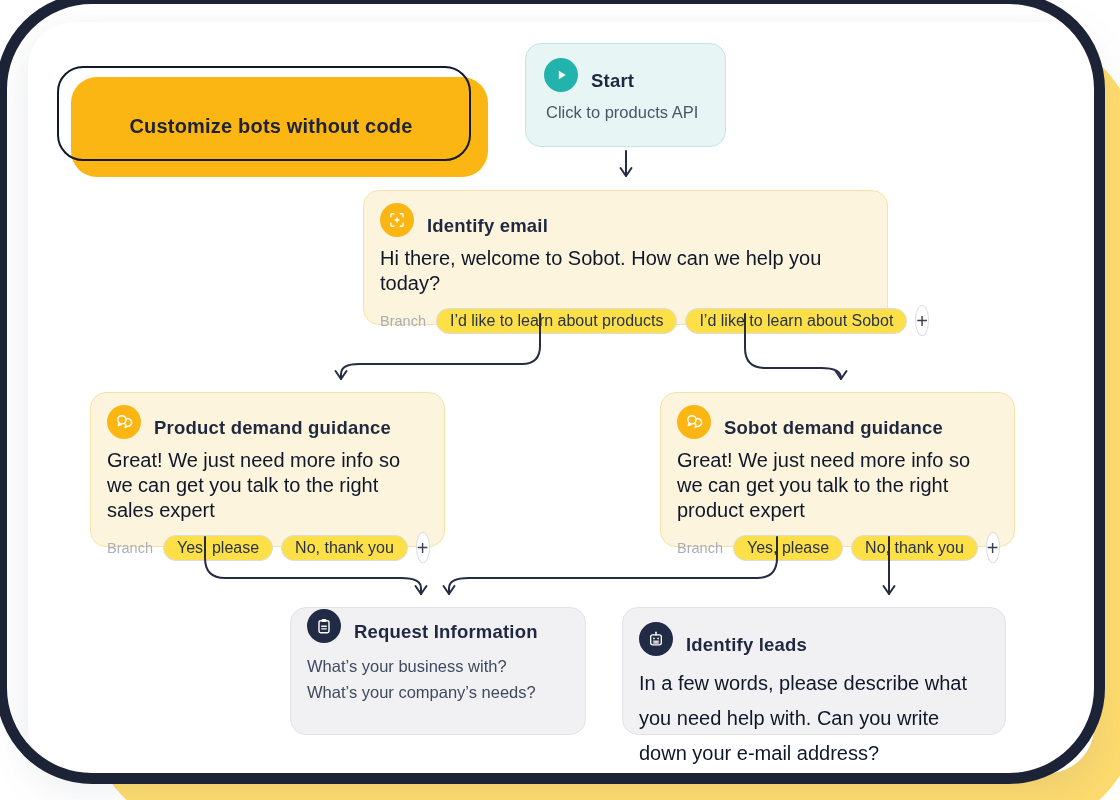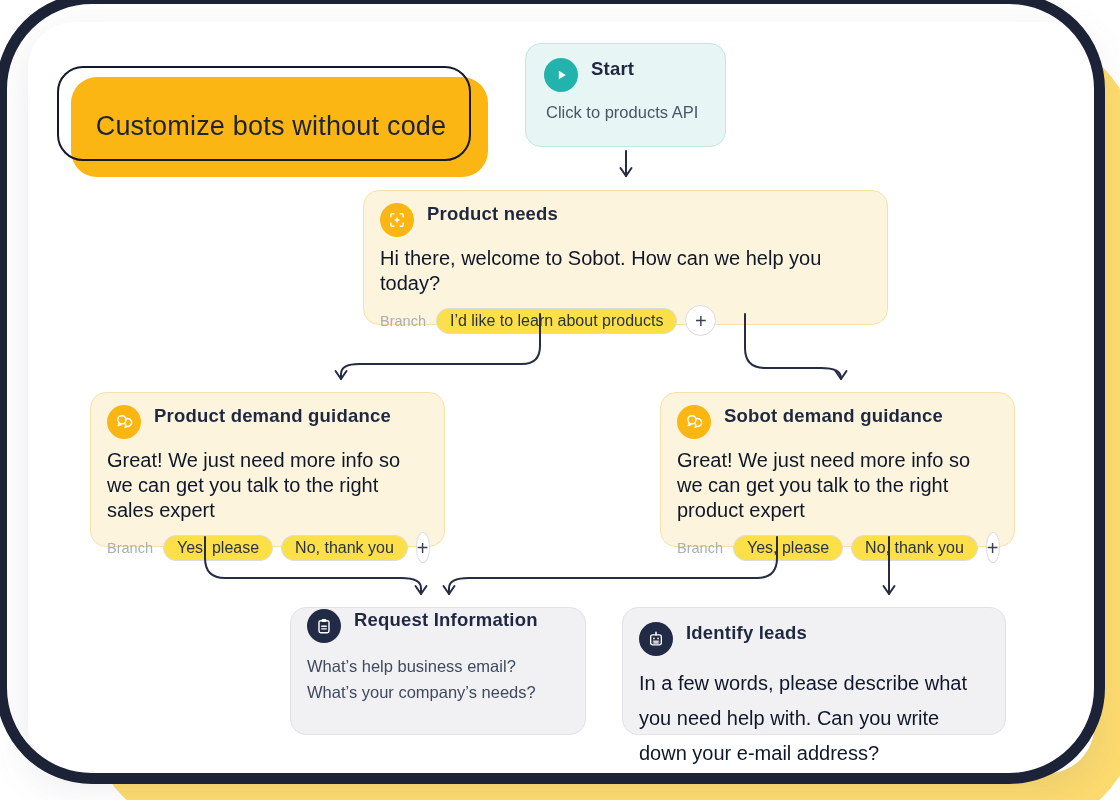--- a/index.html
+++ b/index.html
@@ -15,32 +15,32 @@
   .navy-frame { position:absolute; left:-4px; top:-7px; width:1109px; height:791px;
     border:11px solid #1C2337; border-radius:96px; z-index:3; pointer-events:none; }
 
   
   .banner-fill { position:absolute; left:71px; top:77px; width:417px; height:100px;
     background:#FBB614; border-radius:26px; z-index:4; }
   .banner-outline { position:absolute; left:57px; top:66px; width:414px; height:95px;
     border:2px solid #141929; border-radius:26px; z-index:6; }
   .banner-text { position:absolute; left:64px; top:80px; width:414px; height:92px;
     display:flex; align-items:center; justify-content:center; z-index:7;
-    font-size:27px; font-weight:400; color:#1D2335; letter-spacing:.2px; }
+    font-size:20px; font-weight:700; color:#1D2335; letter-spacing:.2px; }
 
   
   .connectors { position:absolute; left:0; top:0; width:1120px; height:800px; z-index:9; pointer-events:none; }
 
   
   .node { position:absolute; border-radius:16px; z-index:8; padding:12px 16px; }
   .node.teal  { background:#E7F6F4; border:1.5px solid #C2E6E3; }
   .node.lemon { background:#FCF4DC; border:1.5px solid #F6E2A8; }
   .node.gray  { background:#F1F1F4; border:1.5px solid #E2E2E8; }
 
-  .node-head { display:flex; align-items:flex-start; gap:13px; }
+  .node-head { display:flex; align-items:flex-end; gap:13px; }
   .icon-circle { width:34px; height:34px; border-radius:50%; flex:0 0 34px;
     display:flex; align-items:center; justify-content:center; }
   .icon-circle.yellow { background:#FBB614; }
   .icon-circle.teal   { background:#23B3AD; }
   .icon-circle.navy   { background:#222B45; }
   .node-title { font-size:18.5px; font-weight:700; color:#1F2840; letter-spacing:.2px; }
 
   .node-msg { margin-top:9px; font-size:20px; line-height:25px; color:#0f172a; }
   .node-sub { margin-top:11px; margin-left:2px; font-size:16.5px; color:#4A5568; }
 
@@ -100,26 +100,27 @@
     <div class="node-head">
       <span class="icon-circle yellow">
         <svg width="20" height="20" viewBox="0 0 24 24" fill="none" stroke="#ffffff" stroke-width="1.8" stroke-linecap="round">
           <path d="M8.2,4.6 H6.4 Q4.6,4.6 4.6,6.4 V8.2"></path>
           <path d="M15.8,4.6 H17.6 Q19.4,4.6 19.4,6.4 V8.2"></path>
           <path d="M19.4,15.8 V17.6 Q19.4,19.4 17.6,19.4 H15.8"></path>
           <path d="M8.2,19.4 H6.4 Q4.6,19.4 4.6,17.6 V15.8"></path>
           <path d="M12,9.7 V14.3 M9.7,12 H14.3"></path>
         </svg>
       </span>
-      <span class="node-title">Product needs</span>
+      <span class="node-title">Identify email</span>
     </div>
     <div class="node-msg">Hi there, welcome to Sobot. How can we help you today?</div>
     <div class="branch-row">
       <span class="branch-label">Branch</span>
       <button class="pill">I’d like to learn about products</button>
+      <button class="pill">I’d like to learn about Sobot</button>
       <button class="add-btn">+</button>
     </div>
   </div>
 
   <div class="node lemon" style="left:90px; top:392px; width:355px; height:155px;">
     <div class="node-head">
       <span class="icon-circle yellow">
         <svg width="20" height="20" viewBox="0 0 24 24" fill="none" stroke="#ffffff" stroke-width="1.7" stroke-linecap="round" stroke-linejoin="round">
           <circle cx="9.5" cy="9.3" r="4.9"></circle>
           <path d="M6.2,13.2 L5,16.4 L8.3,15"></path>
@@ -162,21 +163,21 @@
       <span class="icon-circle navy">
         <svg width="20" height="20" viewBox="0 0 24 24" fill="none" stroke="#ffffff" stroke-width="1.7" stroke-linecap="round">
           <rect x="6" y="5.6" width="12" height="14.4" rx="2"></rect>
           <rect x="9.2" y="3.6" width="5.6" height="3.6" rx="1.1" fill="#ffffff" stroke="none"></rect>
           <path d="M9.3,12.2 H14.7 M9.3,15.4 H14.7"></path>
         </svg>
       </span>
       <span class="node-title">Request Information</span>
     </div>
     <div class="gray-lines">
-      <div>What’s help business email?</div>
+      <div>What’s your business with?</div>
       <div>What’s your company’s needs?</div>
     </div>
   </div>
 
   <div class="node gray" style="left:622px; top:607px; width:384px; height:128px; padding:14px 16px;">
     <div class="node-head">
       <span class="icon-circle navy">
         <svg width="20" height="20" viewBox="0 0 24 24" fill="none" stroke="#ffffff" stroke-width="1.6" stroke-linecap="round">
           <circle cx="12" cy="4.1" r="1" fill="#ffffff" stroke="none"></circle>
           <path d="M12,5.2 V7"></path>

